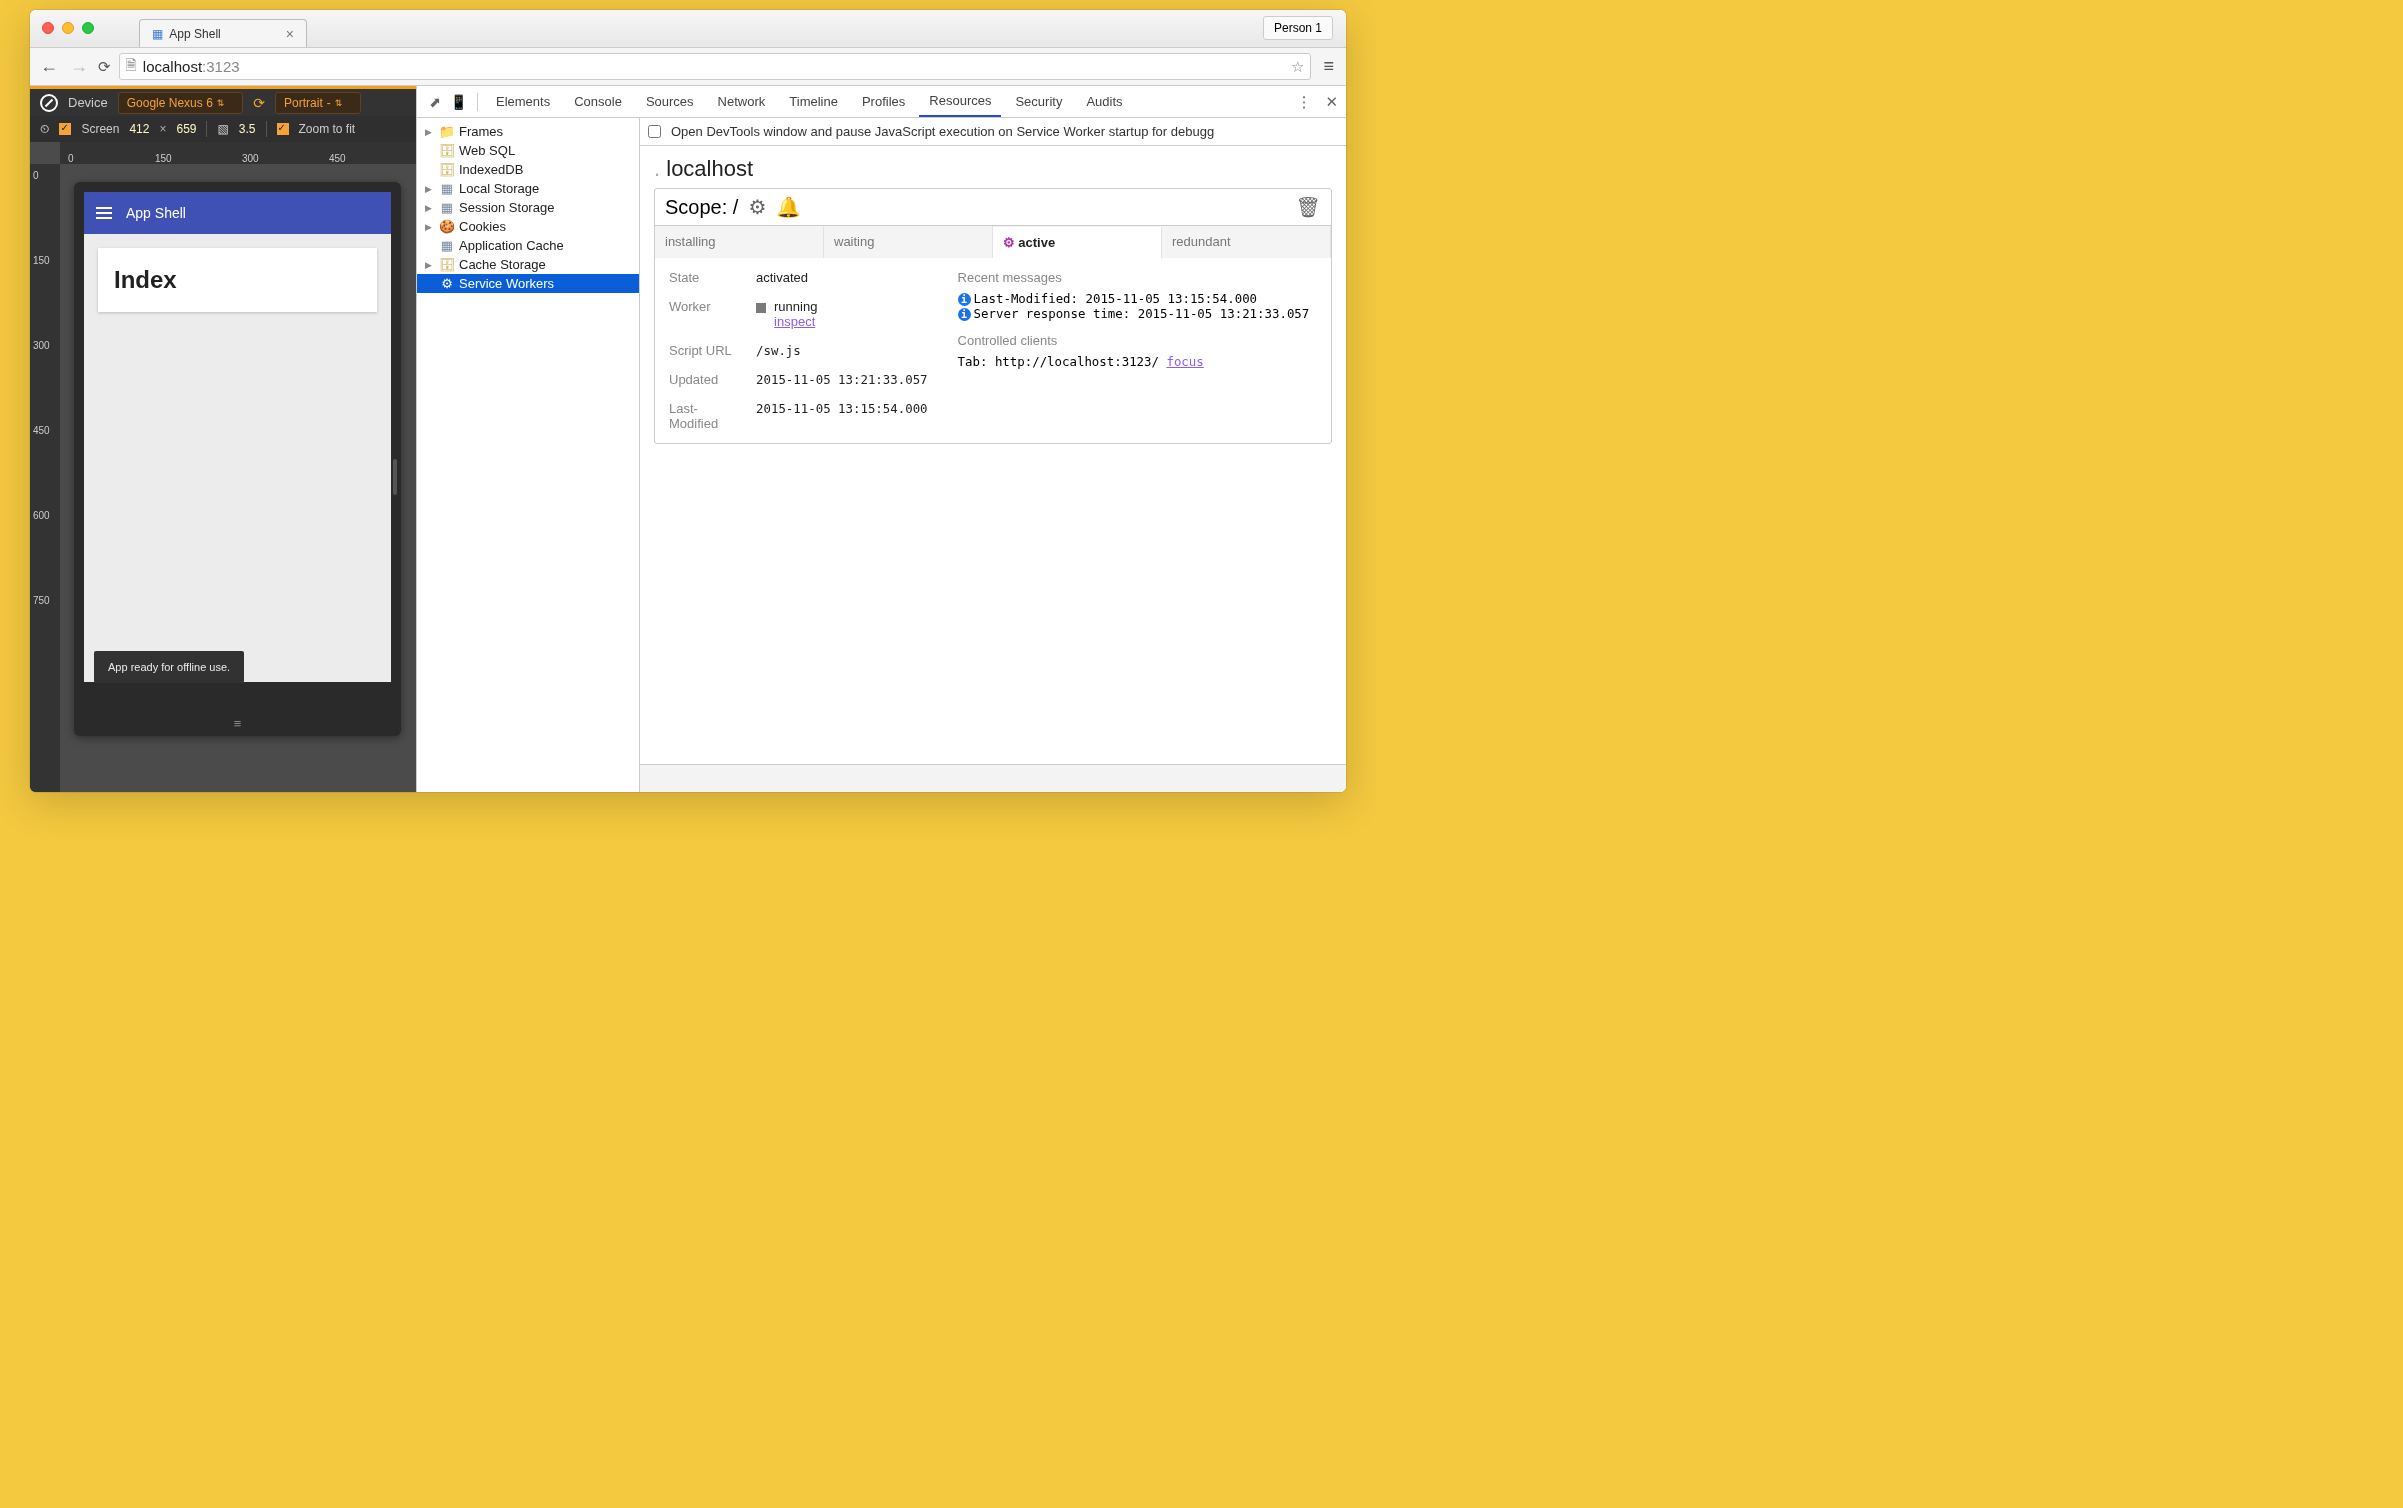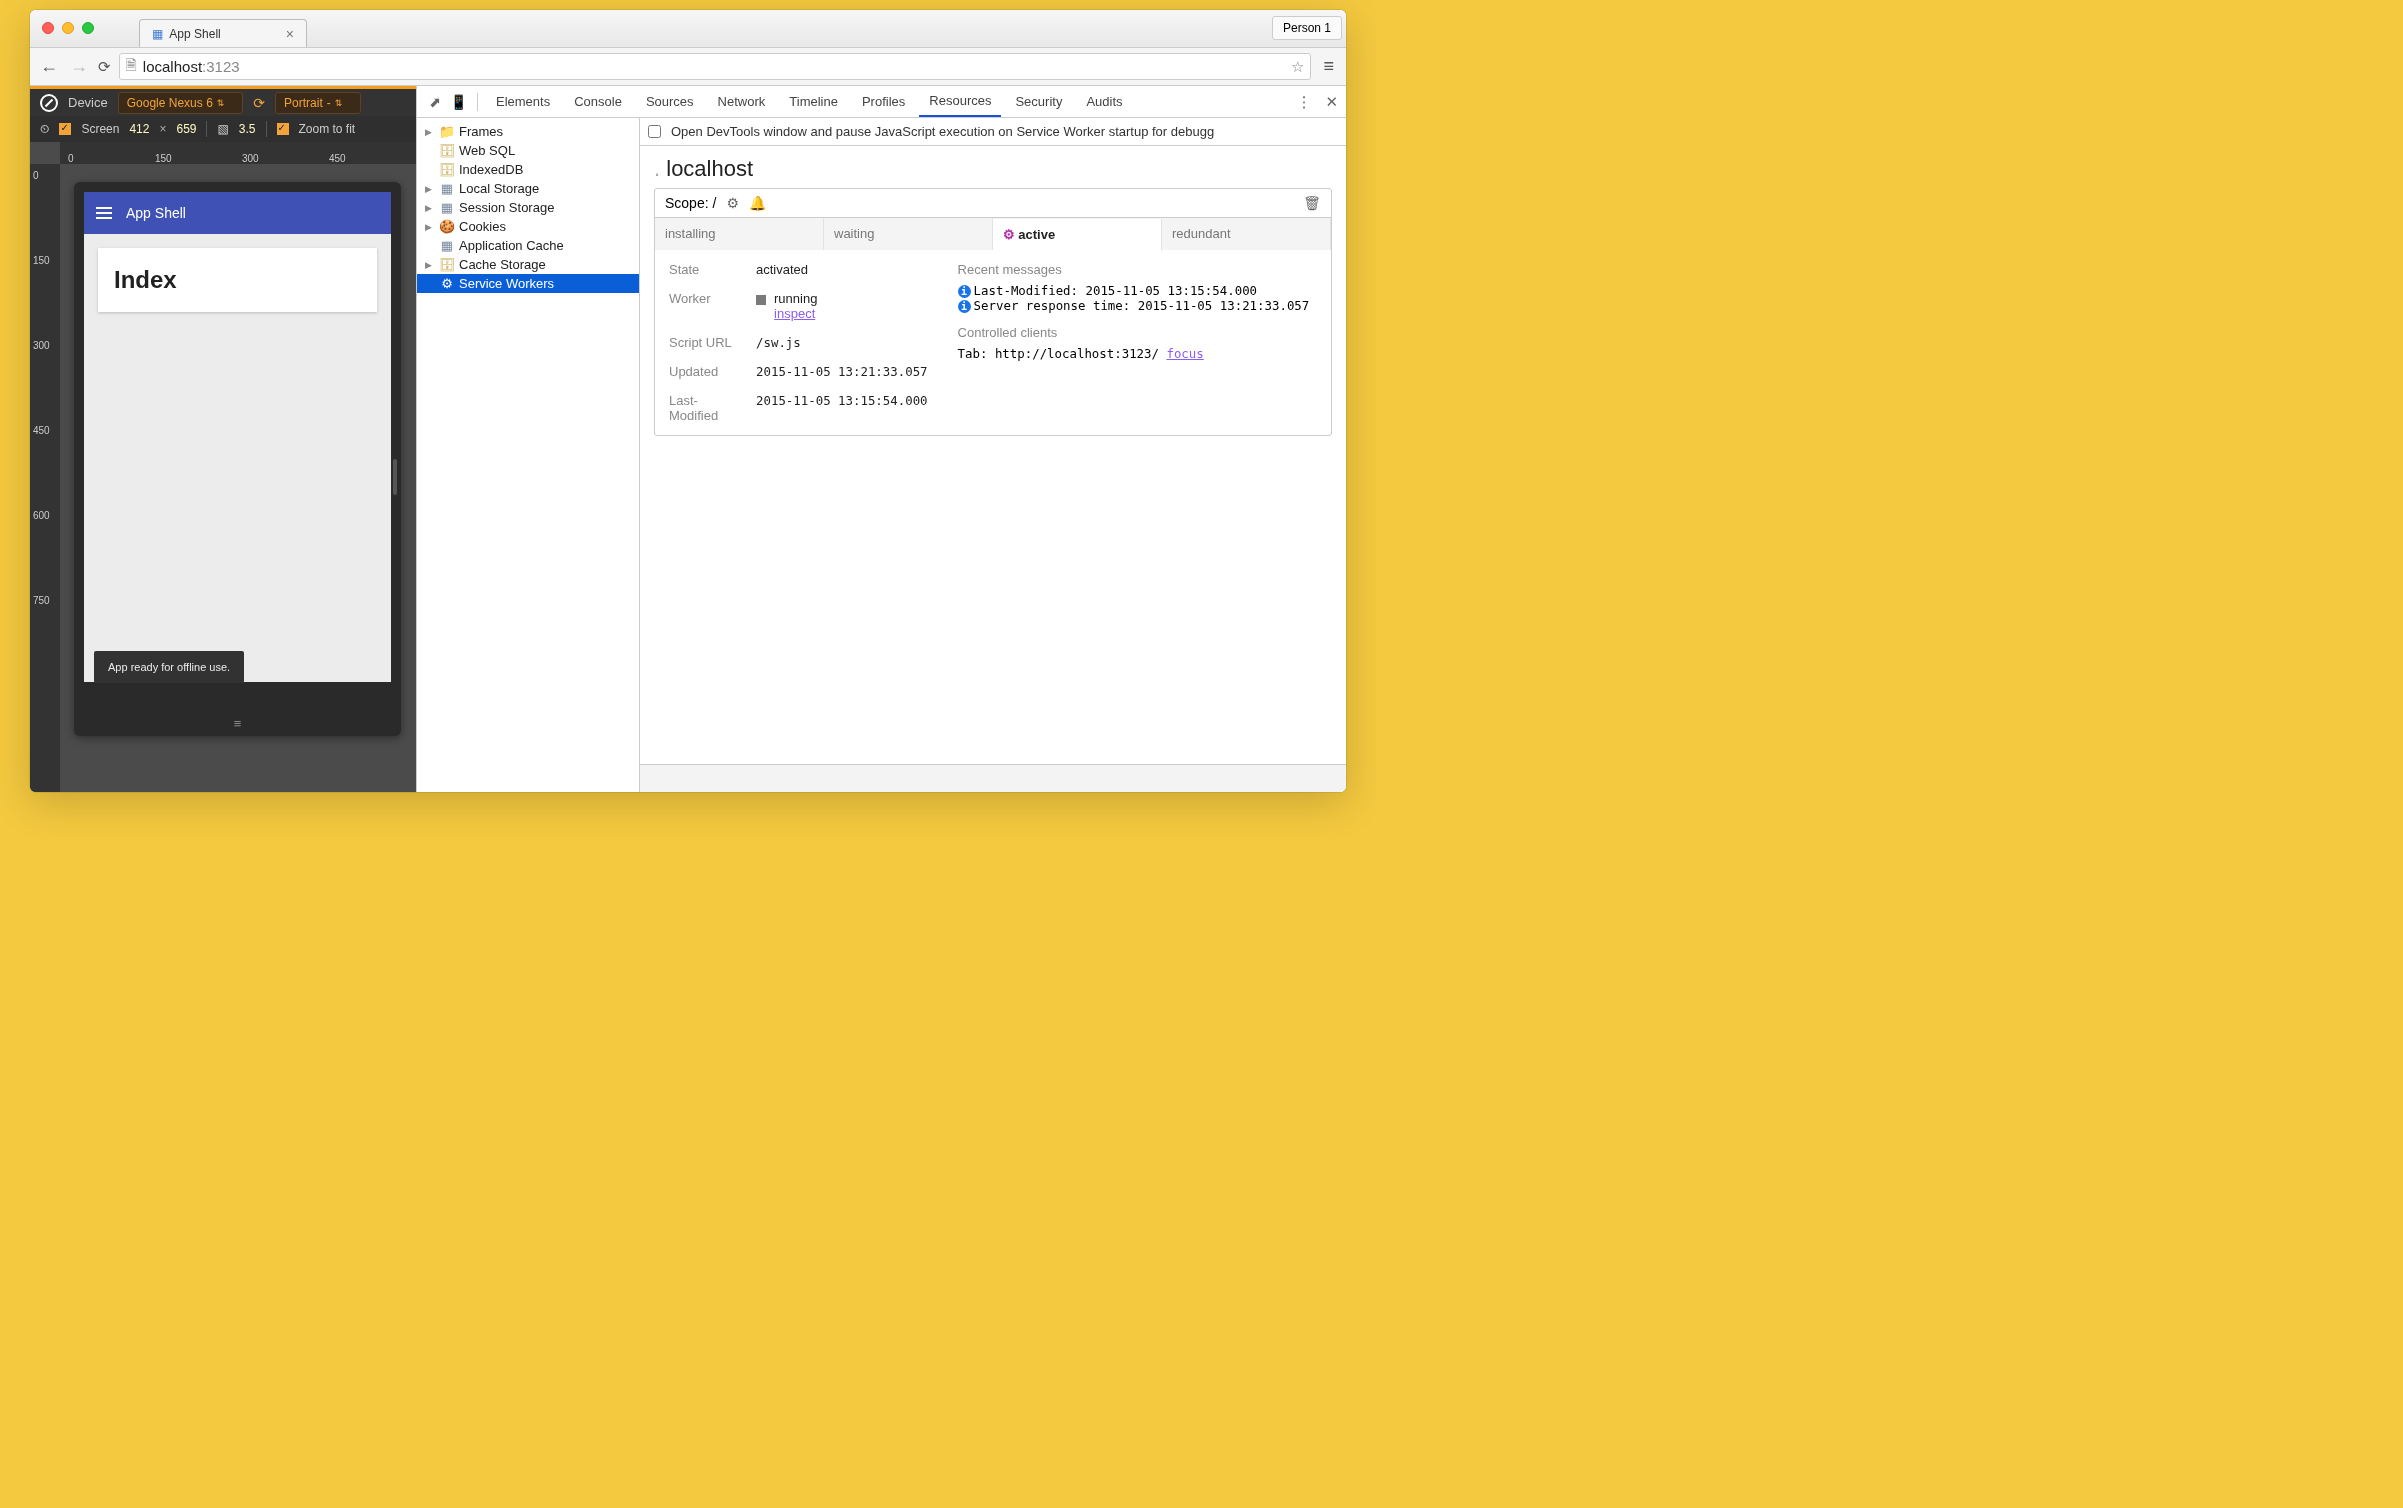--- a/index.html
+++ b/index.html
@@ -41,21 +41,21 @@
   border-radius: 4px 4px 0 0;
   height: 28px;
   padding: 0 12px;
   display:flex; align-items:center; gap:6px;
   font-size:12px; color:#333;
   min-width: 168px;
   position:relative;
 }
 .tab .close { margin-left:auto; color:#777; font-size:14px; }
 .person-btn {
-  position:absolute; right:4px; top:6px;
+  position:absolute; right:13px; top:6px;
   background:#fafafa; border:1px solid #ccc; border-radius:3px;
   padding:4px 10px; font-size:12px;
 }
 .toolbar {
   height: 38px;
   background:#f5f5f5;
   border-bottom:1px solid #ccc;
   display:flex; align-items:center;
   padding:0 8px; gap:8px;
 }
@@ -171,21 +171,21 @@
 .ico-gear.dark { color:#666; }
 .res-main { flex:1; display:flex; flex-direction:column; }
 .res-bar {
   height:28px; border-bottom:1px solid #ccc;
   display:flex; align-items:center; padding:0 8px; gap:6px; font-size:13px; color:#333;
 }
 .res-bar input[type=checkbox]{ margin-right:4px; }
 .res-host { padding:10px 14px 2px; font-size:22px; color:#222; }
 .scope-row { margin:4px 14px 0; border:1px solid #ccc; border-radius:3px; }
 .scope-head {
-  display:flex; align-items:center; padding:6px 10px; gap:10px; font-size:14px;
+  display:flex; align-items:center; padding:6px 10px; gap:10px; font-size:20px;
 }
 .scope-head .trash { margin-left:auto; color:#666; }
 .sw-tabs { display:flex; border-top:1px solid #ccc; background:#f4f4f4; }
 .sw-tab { flex:1; padding:8px 10px; font-size:13px; color:#777; text-align:left; border-right:1px solid #e3e3e3; }
 .sw-tab.active { background:#fff; color:#222; font-weight:600; border-bottom:1px solid #fff; position:relative; top:1px; }
 .sw-tab.active .gear { color:#b030b0; }
 .sw-body { display:flex; padding:12px 14px; gap:30px; font-size:13px; }
 .kv { display:grid; grid-template-columns:77px 1fr; row-gap:14px; column-gap:10px; }
 .kv .k { color:#888; }
 .kv .v { color:#222; }

